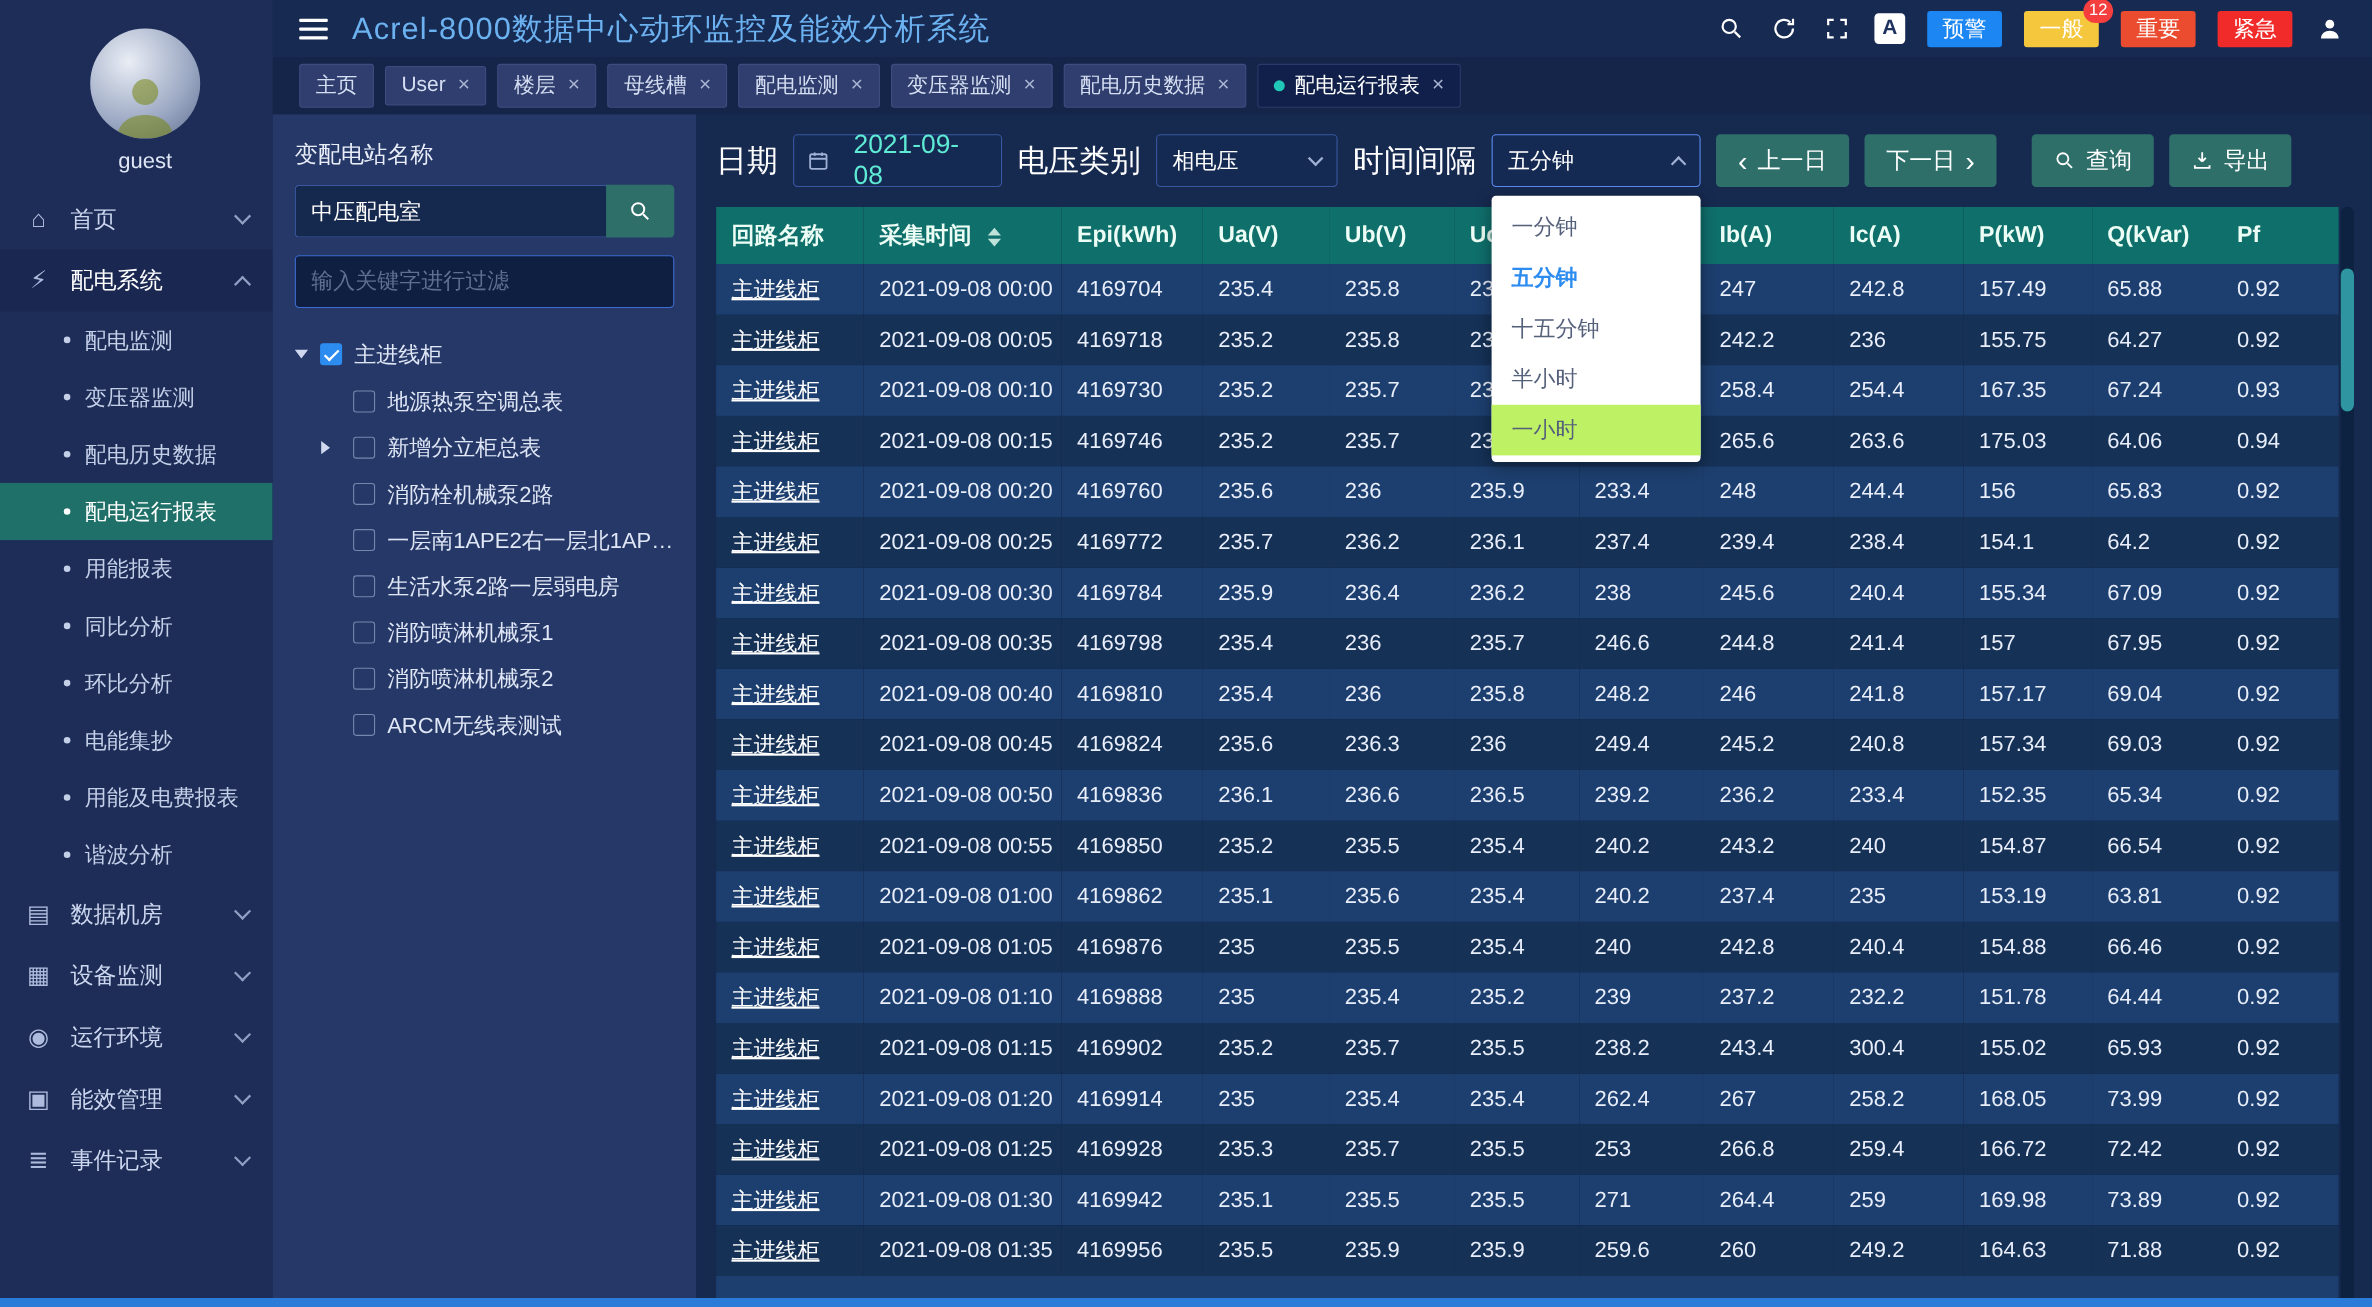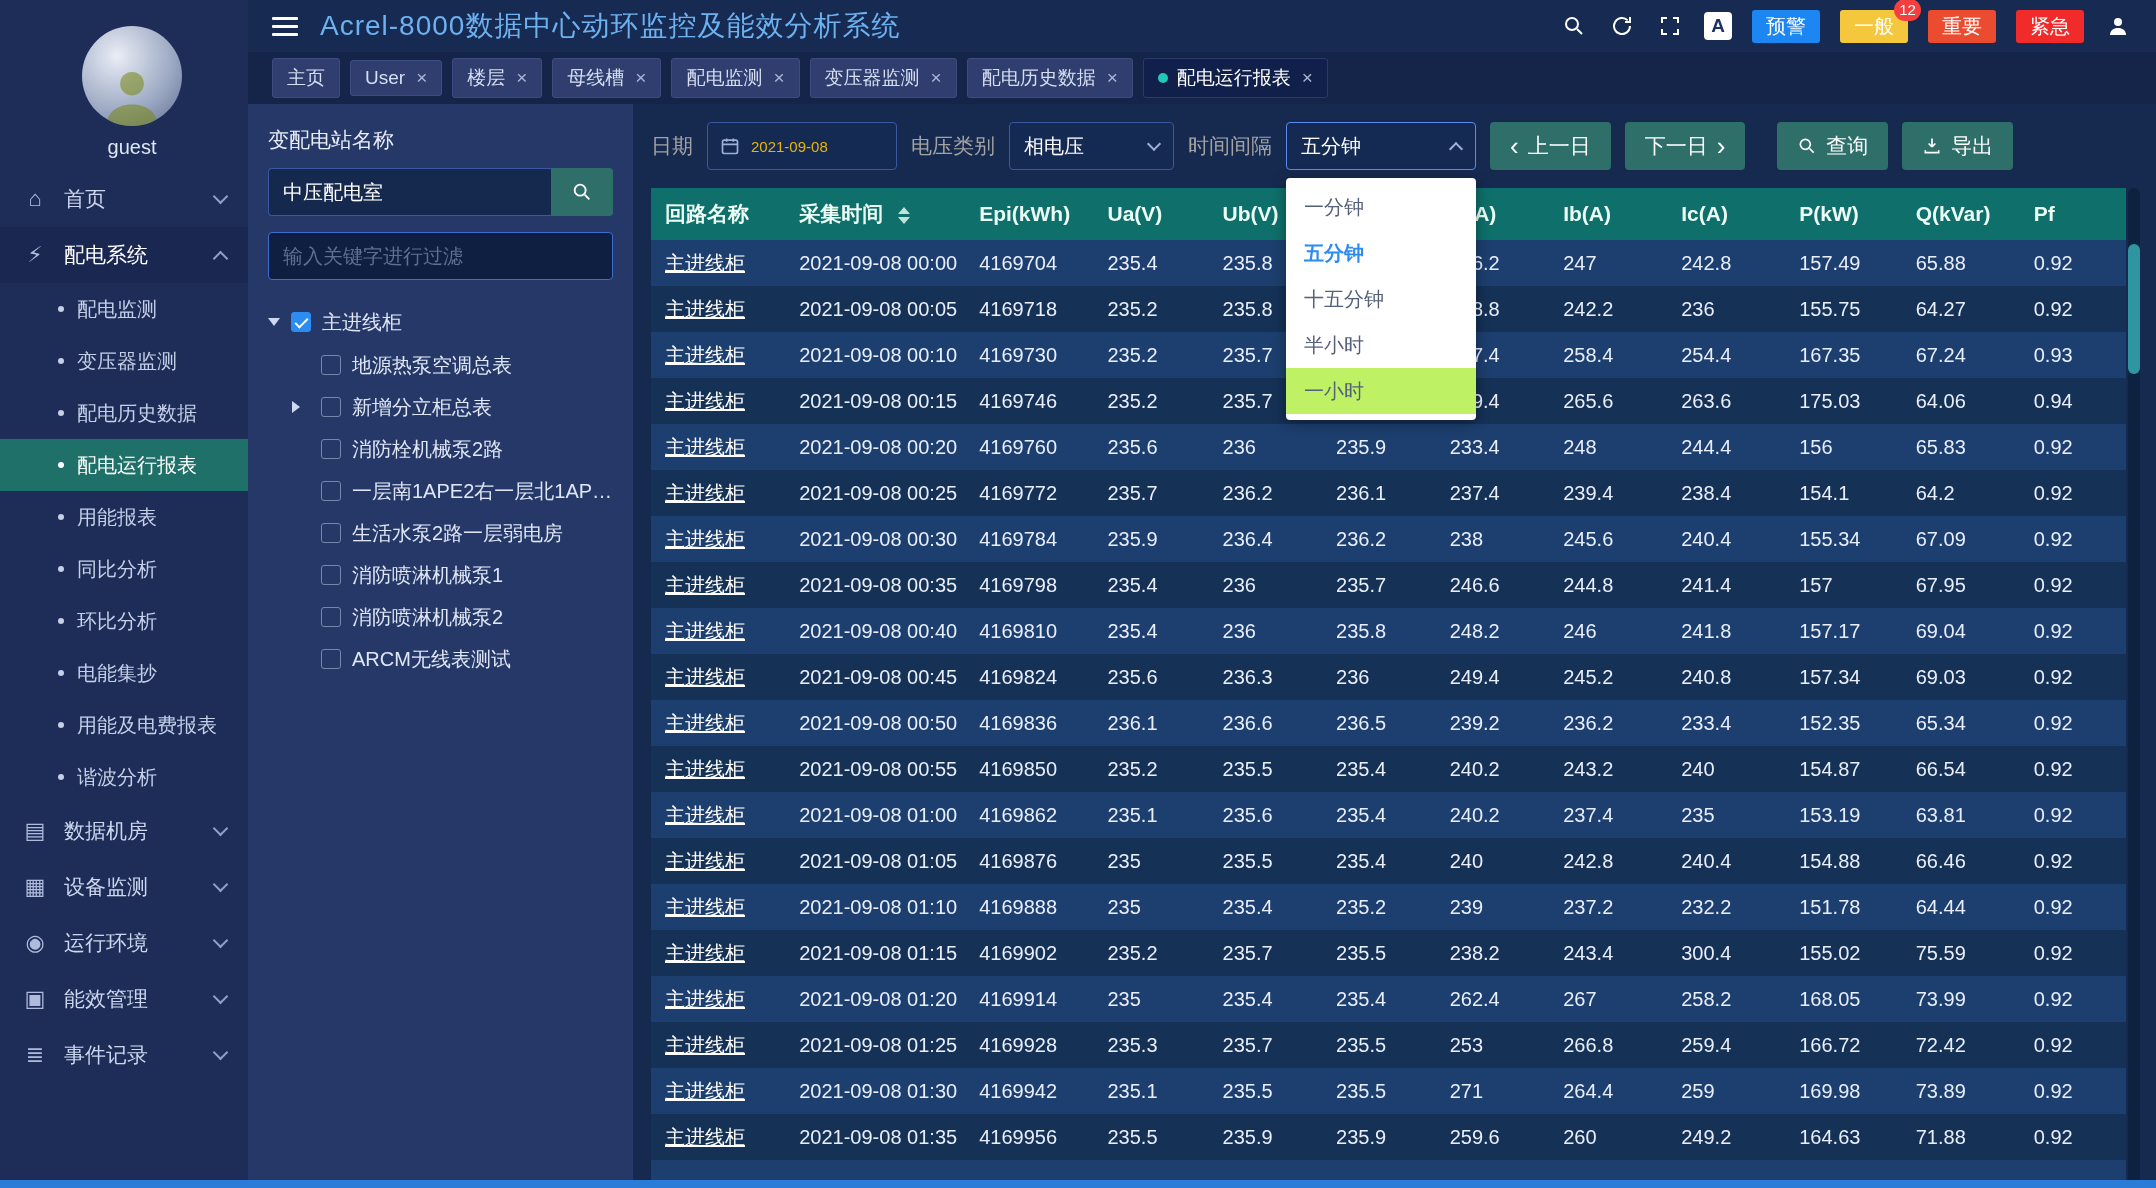--- a/index.html
+++ b/index.html
@@ -68,23 +68,23 @@
   .checkbox.checked::after { content:""; position:absolute; left:6px; top:2px; width:5px; height:11px;
     border-right:2px solid #fff; border-bottom:2px solid #fff; transform:rotate(45deg); }
   .tree-children { margin-left:24px; }
   .tree-child { display:flex; align-items:center; gap:11px; height:42px; cursor:pointer; white-space:nowrap; }
   .caret-slot { width:18px; display:flex; align-items:center; flex-shrink:0; }
   .tree-label { overflow:hidden; text-overflow:ellipsis; }
 
   
   .content { flex:1; min-width:0; display:flex; flex-direction:column; padding:18px 16px 0 18px; position:relative; background:#16294f; }
   .toolbar { display:flex; align-items:center; gap:14px; }
-  .tb-label { font-size:21px; color:#a3a3a3; white-space:nowrap; }
-  .date-input { display:flex; align-items:center; gap:11px; width:190px; height:48px; background:#152a52;
-    border:1px solid #3a57a0; border-radius:4px; padding:0 12px; color:#eab308; font-size:15px; cursor:pointer; }
+  .tb-label { font-size:28px; color:#ffffff; white-space:nowrap; }
+  .date-input { display:flex; align-items:center; gap:22px; width:190px; height:48px; background:#152a52;
+    border:1px solid #3a57a0; border-radius:4px; padding:0 12px; color:#5eead4; font-size:24px; cursor:pointer; }
   .select { display:flex; align-items:center; justify-content:space-between; height:48px; background:#152a52;
     border:1px solid #3a57a0; border-radius:4px; padding:0 14px; color:#fff; font-size:20px; cursor:pointer; }
   .select.voltage { width:165px; }
   .select.interval { width:190px; }
   .select.open { border-color:#5b8af0; }
   .sel-chev { width:10px; height:10px; border-right:2px solid #9fb0d4; border-bottom:2px solid #9fb0d4; transform:rotate(45deg); margin-top:-4px; }
   .select.open .sel-chev { transform:rotate(-135deg); margin-top:5px; }
   .interval-wrap { position:relative; }
   .dropdown { position:absolute; top:56px; left:0; width:190px; background:#ffffff; border-radius:4px;
     box-shadow:0 3px 14px rgba(0,0,0,.38); padding:6px 0; z-index:50; }
@@ -790,21 +790,21 @@
                   <td><a>主进线柜</a></td>
                   <td>2021-09-08 01:15</td>
                   <td>4169902</td>
                   <td>235.2</td>
                   <td>235.7</td>
                   <td>235.5</td>
                   <td>238.2</td>
                   <td>243.4</td>
                   <td>300.4</td>
                   <td>155.02</td>
-                  <td>75.59</td>
+                  <td>65.93</td>
                   <td>0.92</td>
                 </tr>
 
                 <tr>
                   <td><a>主进线柜</a></td>
                   <td>2021-09-08 01:20</td>
                   <td>4169914</td>
                   <td>235</td>
                   <td>235.4</td>
                   <td>235.4</td>

